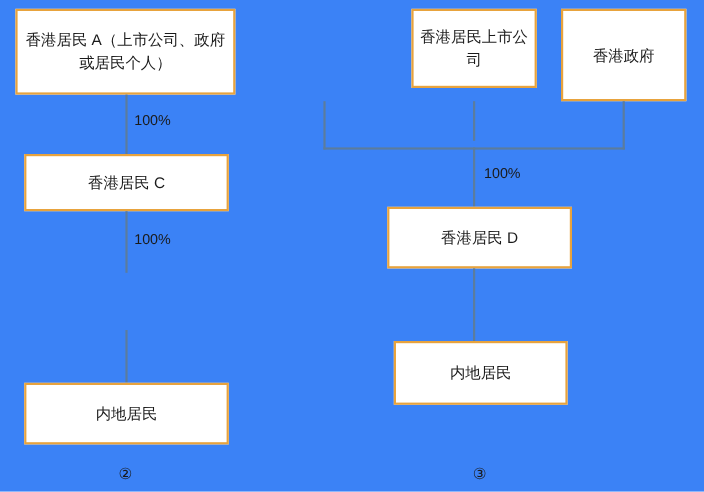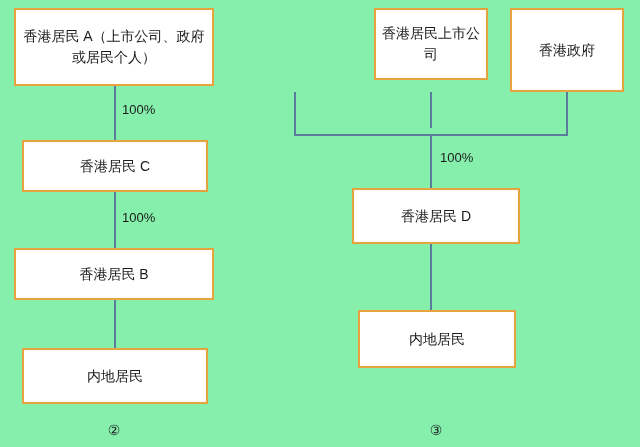--- a/index.html
+++ b/index.html
@@ -4,21 +4,21 @@
 <style>
   html, body {
     margin: 0;
     padding: 0;
     background: #ffffff;
   }
   #canvas {
     position: relative;
     width: 640px;
     height: 447px;
-    background: #86efac;
+    background: #3b82f6;
     font-family: "Liberation Sans", sans-serif;
     overflow: hidden;
   }
   .box {
     position: absolute;
     box-sizing: border-box;
     border: 2px solid #E8A33D;
     background: #ffffff;
     display: flex;
     align-items: center;
@@ -98,23 +98,20 @@
   <div class="conn v" id="l2-a-c"></div>
   <div class="label" id="lbl2-1">100%</div>
 
   <div class="box" id="box-c">
     <span>香港居民 C</span>
   </div>
 
   <div class="conn v" id="l2-c-b"></div>
   <div class="label" id="lbl2-2">100%</div>
 
-  <div class="box" id="box-b">
-    <span>香港居民 B</span>
-  </div>
 
   <div class="conn v" id="l2-b-m"></div>
 
   <div class="box" id="box-ml">
     <span>内地居民</span>
   </div>
 
   <div class="caption" id="cap2">②</div>
 
 

